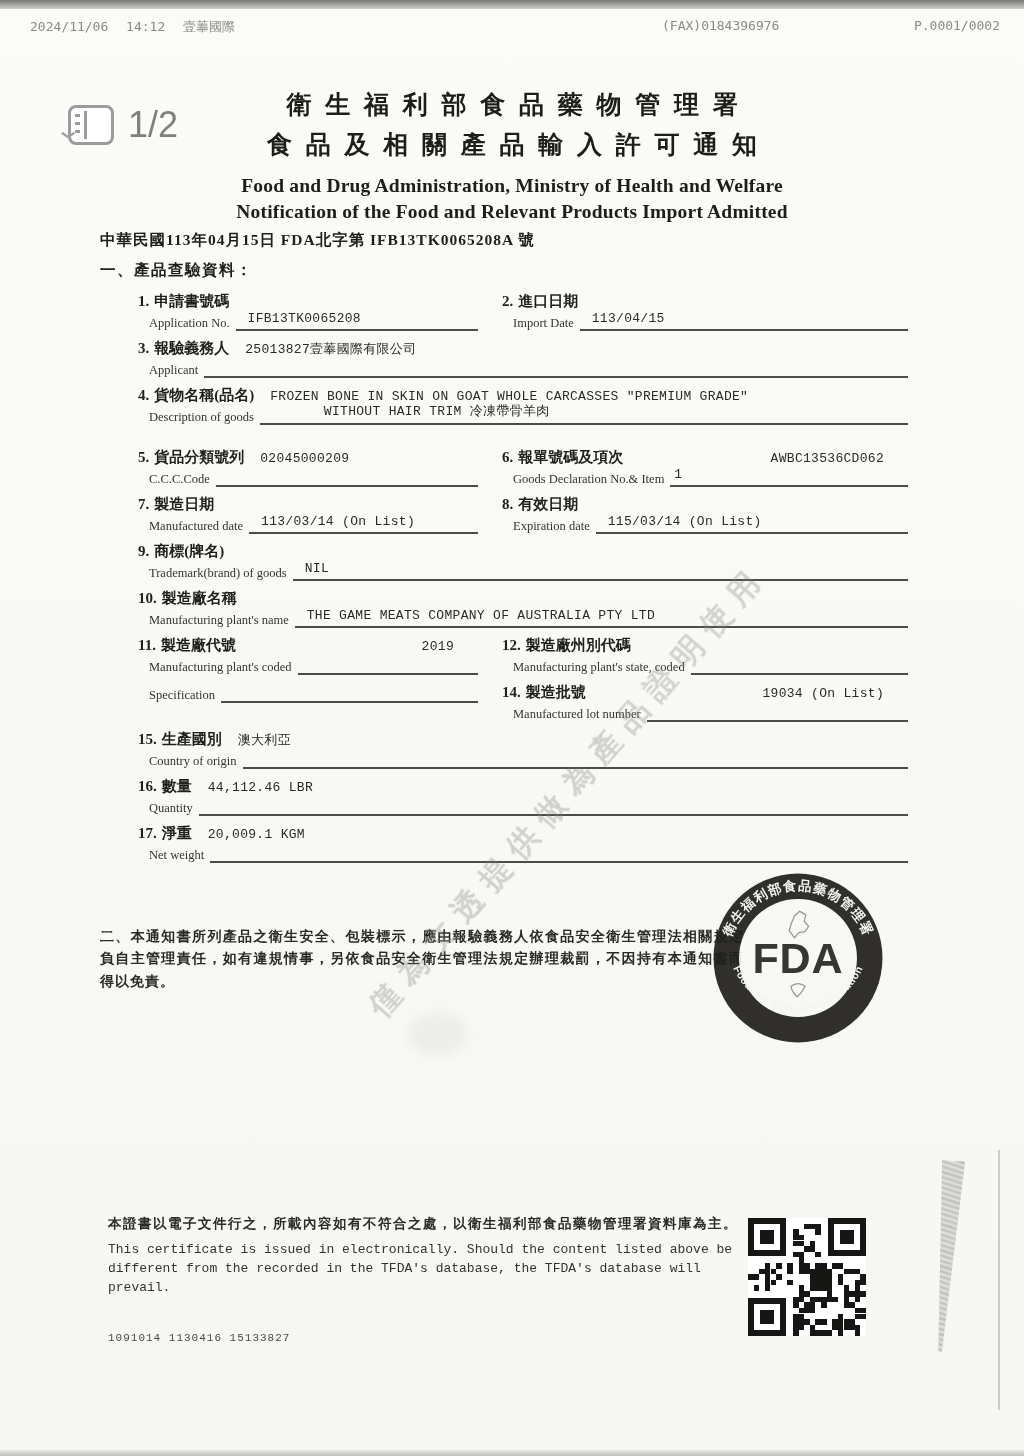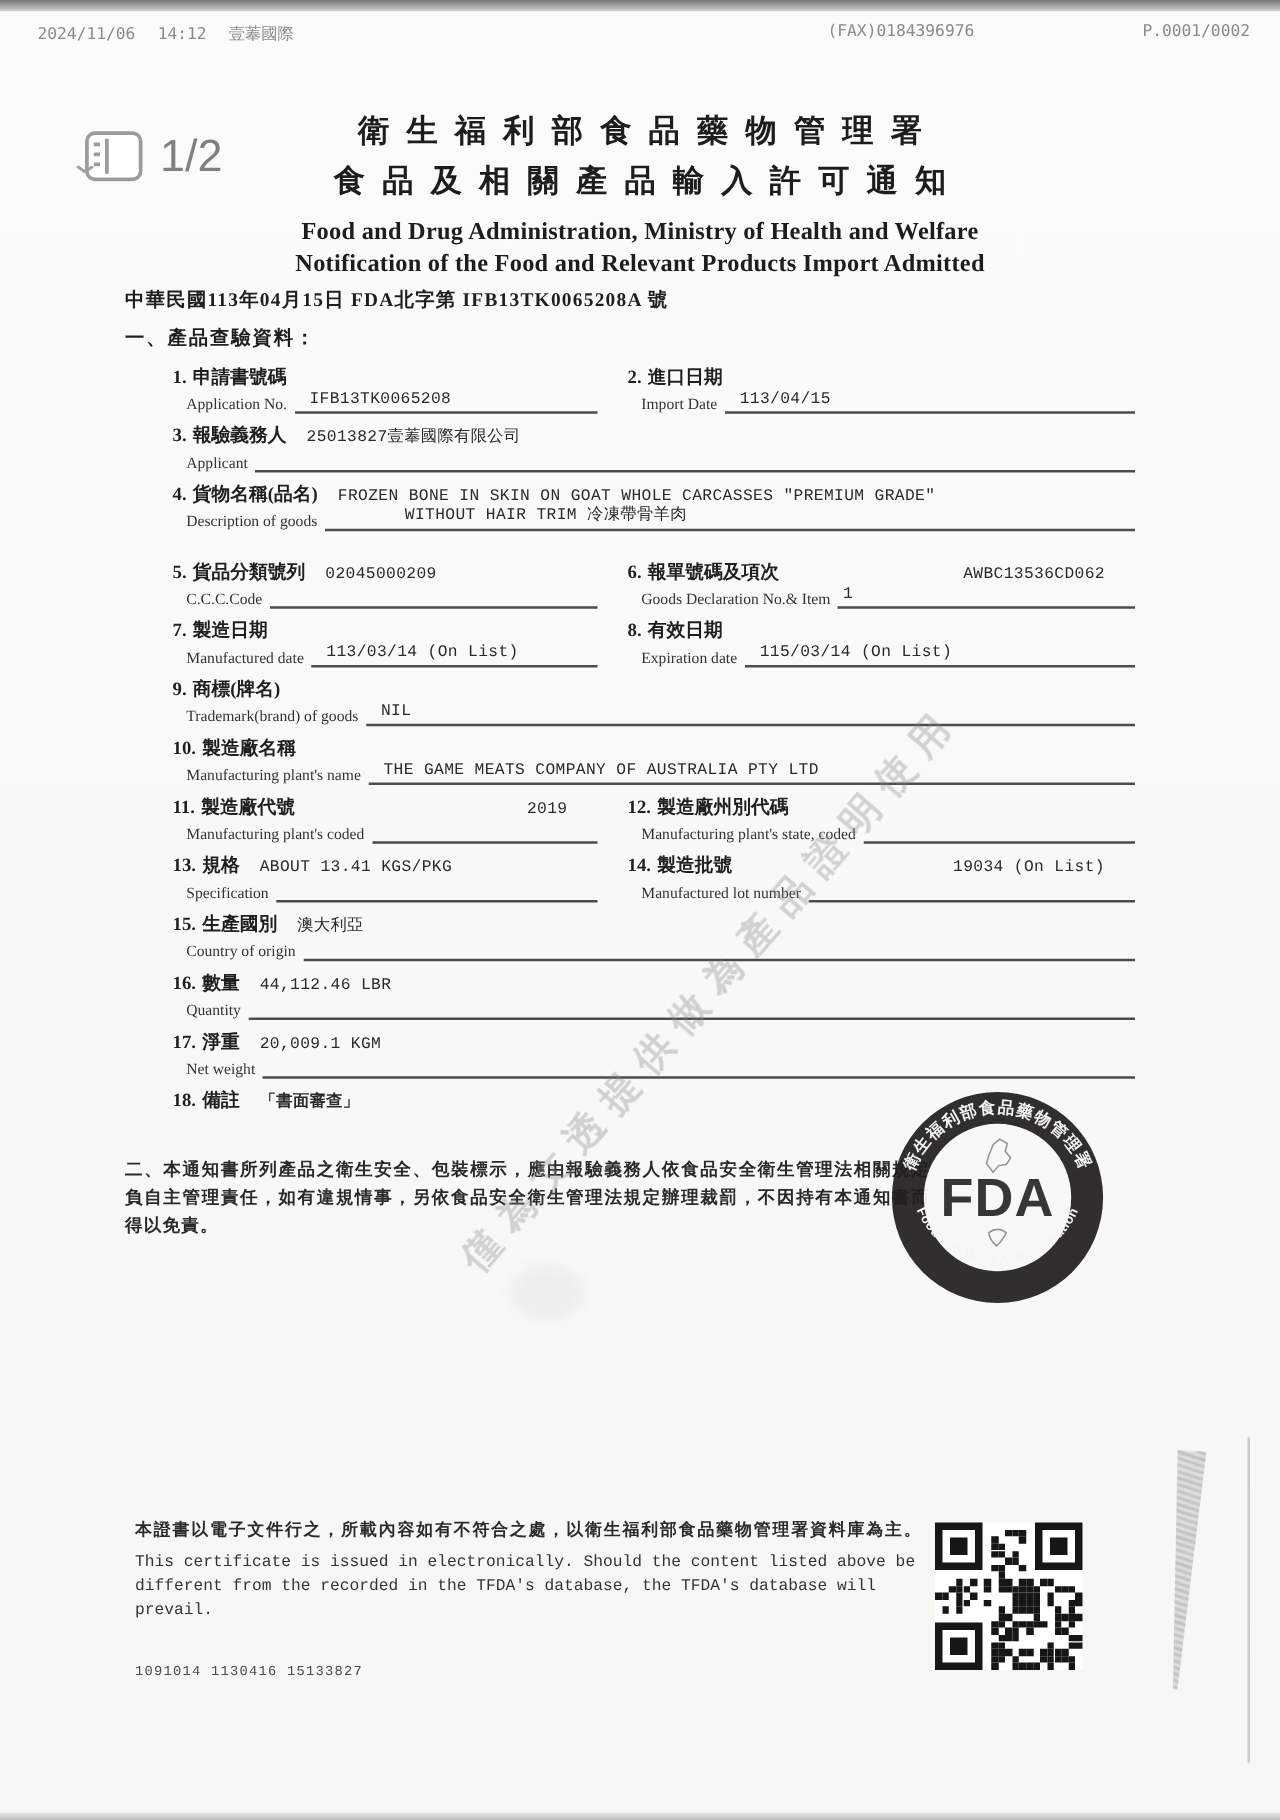--- a/index.html
+++ b/index.html
@@ -301,25 +301,20 @@
               <span class="en">Manufacturing plant's state, coded</span>
               <span class="uline">
                 <span class="val"></span>
               </span>
             </div>
         </div>
       </div>
 
       <div class="frow">
         <div class="fcell half-l">
-          <div class="zh-line">
-              <span class="no">13.</span>
-              <span>規格</span>
-              <span class="val">ABOUT 13.41 KGS/PKG</span>
-            </div>
           <div class="en-line">
               <span class="en">Specification</span>
               <span class="uline"></span>
             </div>
         </div>
         <div class="fcell">
           <div class="zh-line">
               <span class="no">14.</span>
               <span>製造批號</span>
               <span class="val pushed">19034  (On List)</span>
@@ -368,25 +363,20 @@
             </div>
           <div class="en-line">
               <span class="en">Net weight</span>
               <span class="uline"></span>
             </div>
         </div>
       </div>
 
       <div class="frow">
         <div class="fcell" style="min-height:42px">
-          <div class="zh-line">
-              <span class="no">18.</span>
-              <span>備註</span>
-              <span class="val" style="font-family:'Liberation Serif',serif;font-weight:bold">「書面審查」</span>
-            </div>
         </div>
       </div>
 
     </div>
 
     <div class="section-two">二、本通知書所列產品之衛生安全、包裝標示，應由報驗義務人依食品安全衛生管理法相關規定負自主管理責任，如有違規情事，另依食品安全衛生管理法規定辦理裁罰，不因持有本通知書而得以免責。</div>
   </div>
 
   <div class="watermark">僅為文透提供做為產品證明使用</div>
   <div class="smudge-circle"></div>

